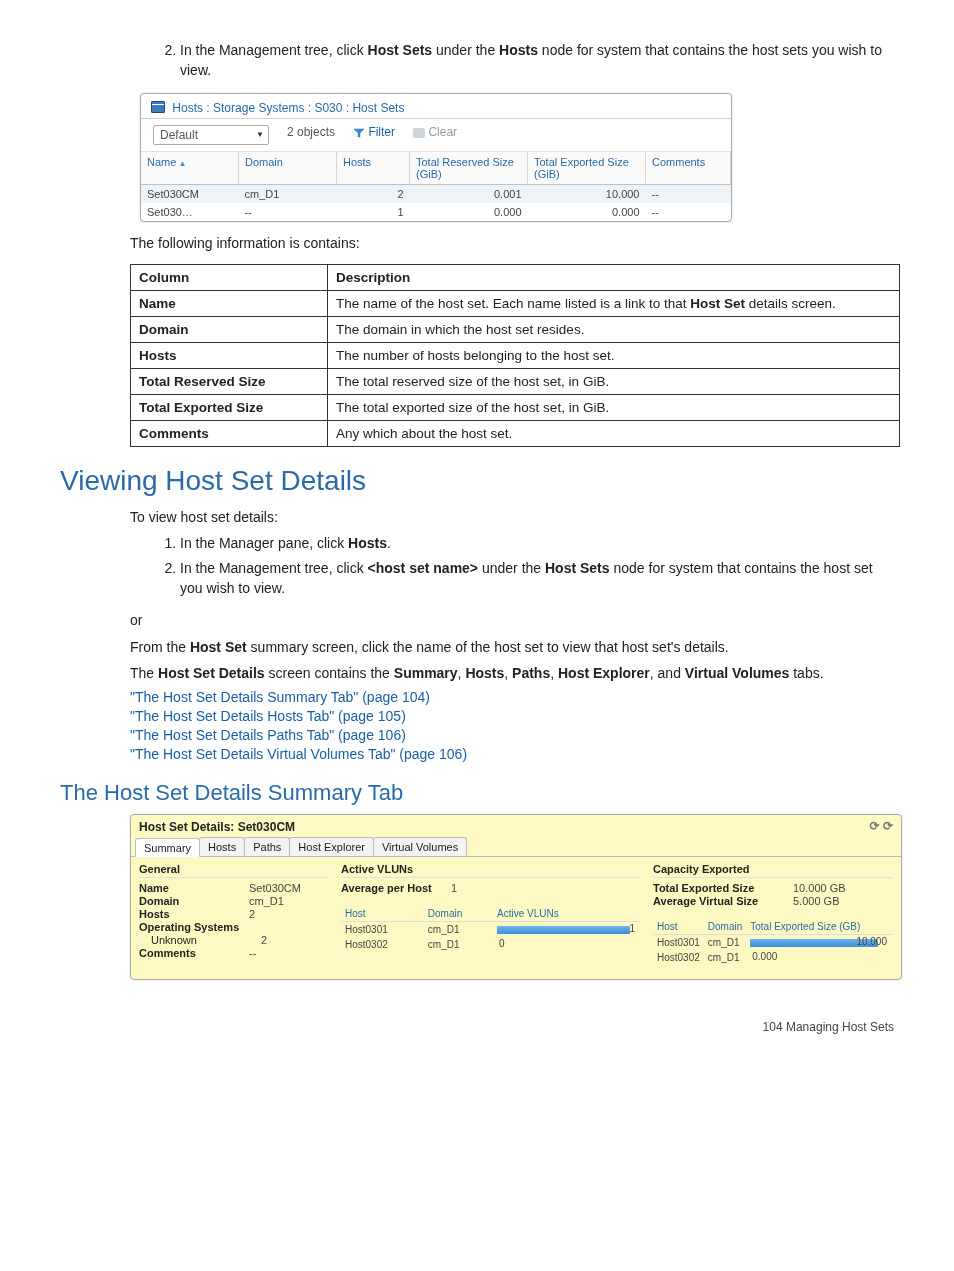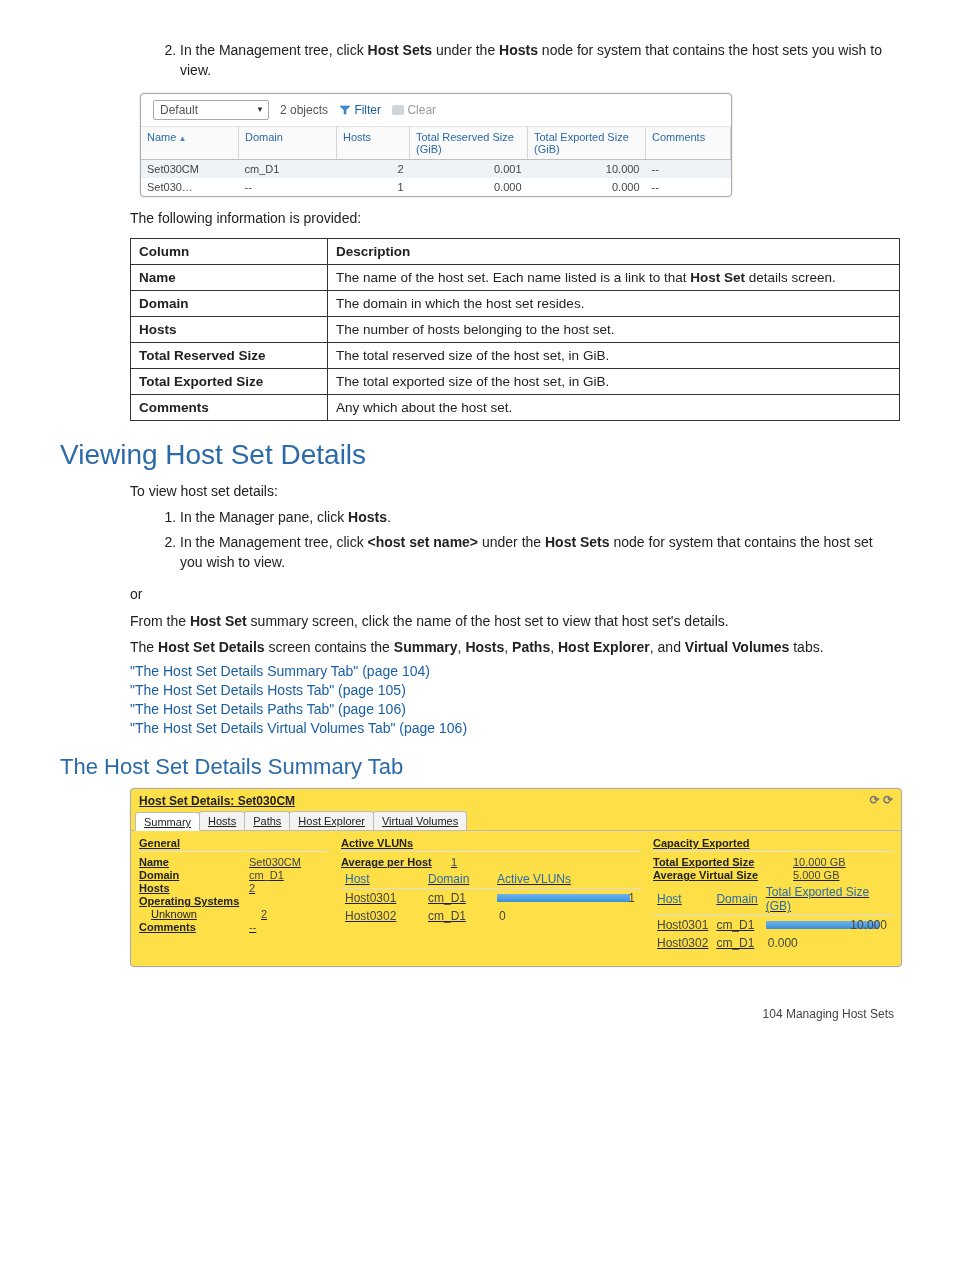--- a/index.html
+++ b/index.html
@@ -47,22 +47,21 @@
     position:absolute;
     top:2px;left:0;right:0;height:1px;background:#fff;
   }
   .sc1-title-text {
     color: #2b6aa8;
     vertical-align: middle;
   }
   .sc1-toolbar {
     padding: 6px 12px;
     display: flex;
-    align-items: center;
-    gap: 11px;
+    gap: 18px;
     border-bottom: 1px solid #e2e2e2;
     color:#555;
   }
   .dropdown {
     border: 1px solid #aaa;
     padding: 2px 18px 2px 6px;
     border-radius: 2px;
     position: relative;
     background:#fff;
     min-width:90px;
@@ -160,23 +159,22 @@
     color:#444;
     text-align:right;
   }
   
   .screenshot2 {
     border: 1px solid #aaa;
     border-radius: 4px;
     margin: 8px 0 12px 70px;
     width: 770px;
     font-size: 11px;
-    background:#fde047;
+    background:#fef9c3;
     box-shadow:0 0 2px rgba(0,0,0,0.15);
-    text-decoration:underline;
   }
   .sc2-title {
     padding: 5px 8px 3px 8px;
     font-weight: bold;
     font-size:12px;
     position:relative;
   }
   .sc2-title .refresh {
     position:absolute;
     right:8px; top:4px;
@@ -219,22 +217,22 @@
     margin-bottom:4px;
     border-bottom:1px solid #e0e0e0;
     padding-bottom:2px;
   }
   .kv { display:flex; font-size:11px; margin:1px 0;}
   .kv .k{ width:110px; font-weight:bold;}
   .kv .v{ color:#444;}
   .mini-table {
     width:100%;
     border-collapse:collapse;
-    font-size:12px;
-    margin-top:2px;
+    font-size:10px;
+    margin-top:12px;
   }
   .mini-table th {
     color:#2b6aa8;
     font-weight:normal;
     text-align:left;
     padding:2px 4px;
     border-bottom:1px solid #ddd;
   }
   .mini-table td {
     padding:2px 4px;
@@ -262,20 +260,24 @@
 </head>
 <body>
 
 <ol class="step-list" start="2">
   <li>
     <span>In the Management tree, click </span><b>Host Sets</b><span> under the </span><b>Hosts</b><span> node for system that contains the host sets you wish to view.</span>
   </li>
 </ol>
 
 <div class="screenshot1">
+  <div class="sc1-title">
+    <span class="icon-window"></span>
+    <span class="sc1-title-text">Hosts : Storage Systems : S030 : Host Sets</span>
+  </div>
   <div class="sc1-toolbar">
     <span class="dropdown">Default</span>
     <span>2 objects</span>
     <span>
       <svg class="filter-icon" viewBox="0 0 12 10">
           <path d="M1 1 L11 1 L7 5 L7 9 L5 9 L5 5 Z" fill="#3b8ed6" stroke="#2b6aa8" stroke-width="0.5"></path>
         </svg>
       <span class="link-blue">Filter</span>
     </span>
     <span>
@@ -308,21 +310,21 @@
         <td>--</td>
         <td class="ce-right">1</td>
         <td class="ce-right">0.000</td>
         <td class="ce-right">0.000</td>
         <td>--</td>
       </tr>
     </tbody>
   </table>
 </div>
 
-<p class="info-p">The following information is provided:</p>
+<p class="info-p">The following information is contains:</p>
 
 <table class="info-table">
   <tbody>
       <tr>
     <th style="width:180px">Column</th>
     <th>Description</th>
   </tr>
   <tr>
         <td><b>Name</b></td>
         <td><span>The name of the host set. Each name listed is a link to that </span><b>Host Set</b><span> details screen.</span></td>

